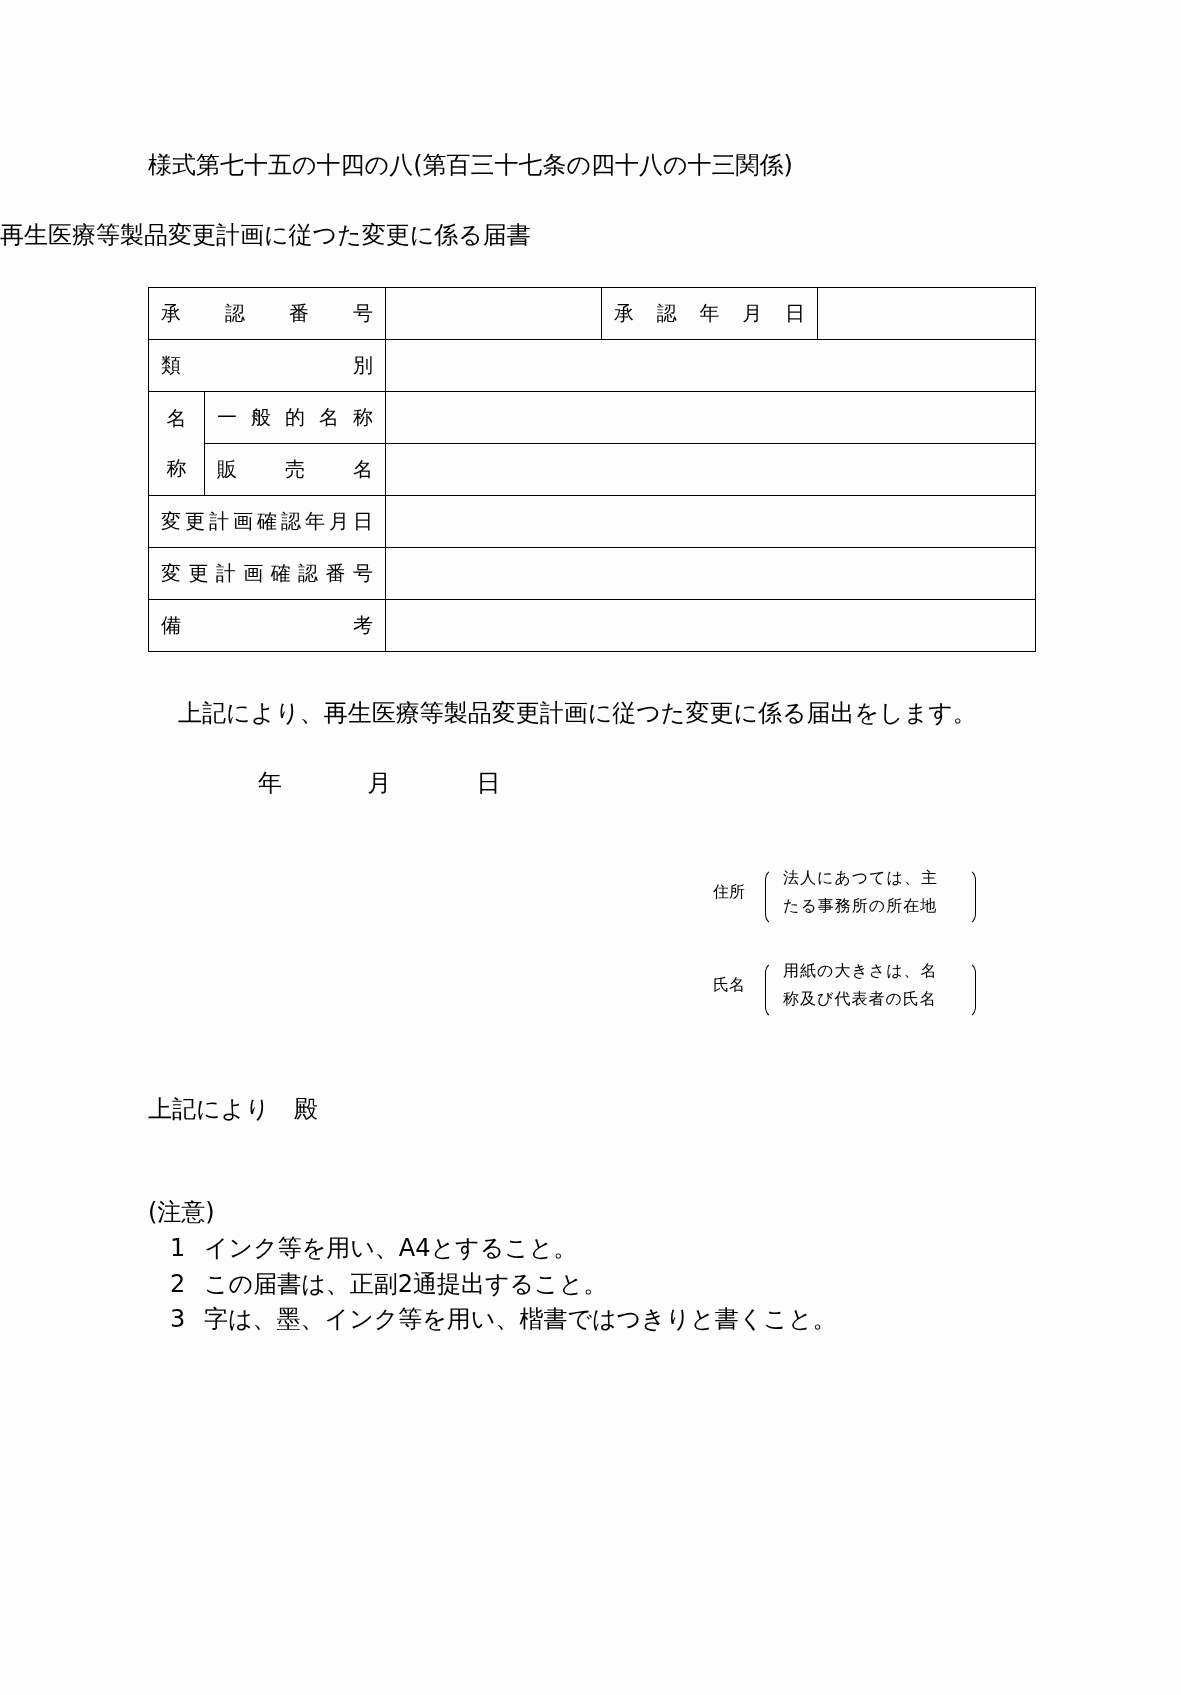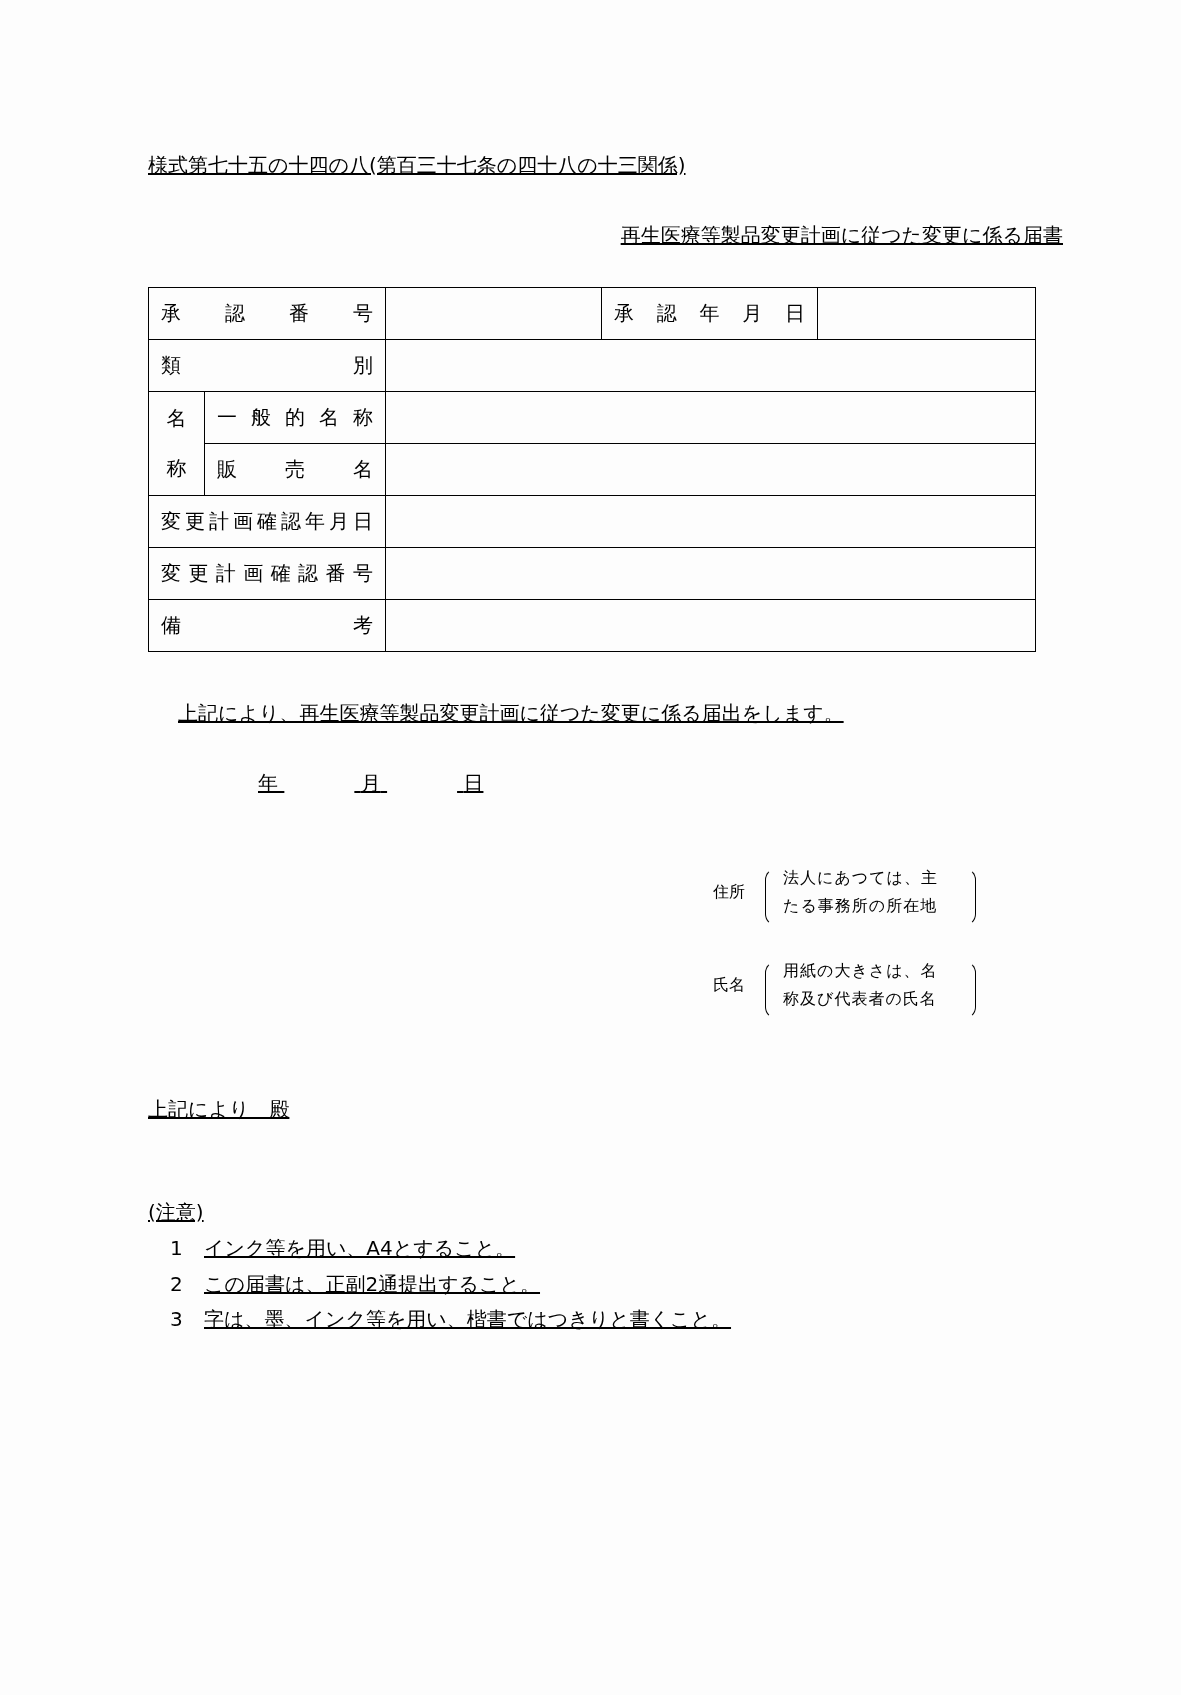--- a/index.html
+++ b/index.html
@@ -1,21 +1,21 @@
 <!DOCTYPE html>
 <html><head>
 <meta charset="utf-8">
 <style>
   html, body { margin:0; padding:0; }
   body { width:1181px; height:1695px; background:#fdfdfd; position:relative; overflow:hidden;
          font-family:"DejaVu Sans","Liberation Sans",sans-serif; color:#000; }
   .abs { position:absolute; white-space:nowrap; }
-  .txt { font-size:20px; line-height:24px;text-decoration:underline; }
+  .txt { font-size:24px; line-height:24px; }
   #form-no { left:148px; top:153px; }
-  #doc-title { left:0; width:1063px; top:223px; text-align:right; }
+  #doc-title { left:0; width:1063px; top:223px; text-align:left; }
   table.form { position:absolute; left:148px; top:287px; width:887px; border-collapse:collapse; table-layout:fixed; }
   table.form td { border:1.5px solid #000; height:51px; padding:0; font-size:20px; vertical-align:middle; }
   .lbl { display:flex; justify-content:space-between; padding:0 12px; }
   .lbl-c { text-align:center; }
   #declaration { left:178px; top:701px; }
   #date-line { left:258px; top:771px; }
   .sig { font-size:16px; }
   .sig .k { position:absolute; left:0; top:14px; }
   .sig .paren { position:absolute; top:0; width:12px; height:56px; border:1.5px solid #000; }
   .sig .pl { left:52px; border-right:none; border-radius:12px 0 0 12px; border-top-color:transparent; border-bottom-color:transparent; }

